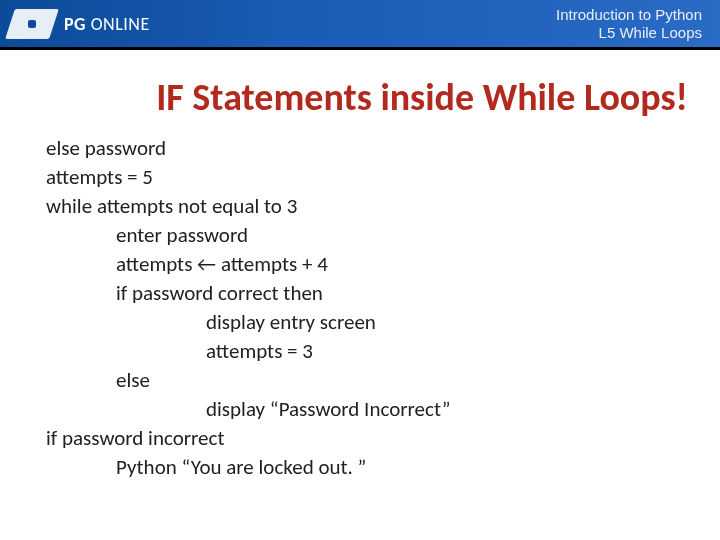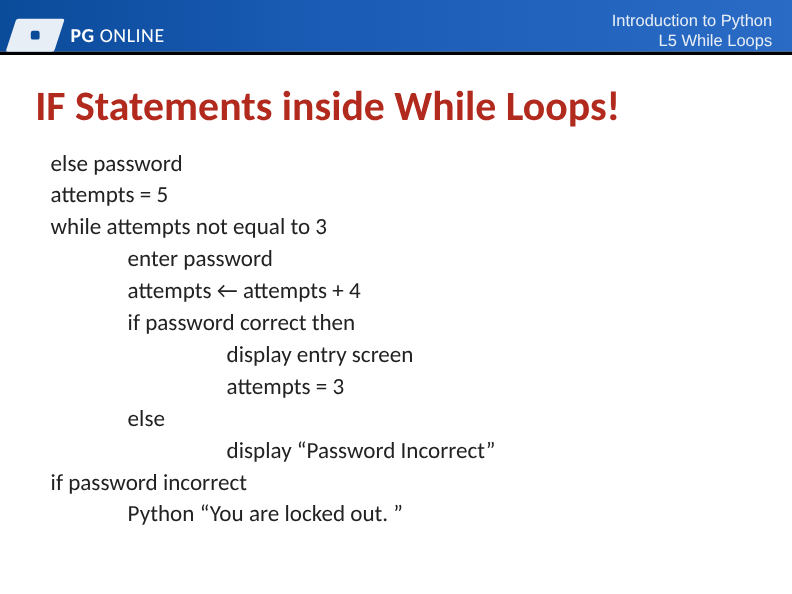--- a/index.html
+++ b/index.html
@@ -7,21 +7,21 @@
     width: 720px;
     height: 540px;
     font-family: Calibri, "Segoe UI", Arial, sans-serif;
     background: #fff;
     overflow: hidden;
   }
   .header {
     height: 50px;
     background: linear-gradient(to right, #0a4b9a 0%, #1a5bb5 40%, #2a6bc5 100%);
     display: flex;
-    align-items: flex-end;
+    align-items: center;
     justify-content: space-between;
     padding: 0 18px 0 10px;
     border-bottom: 3px solid #000;
   }
   .logo-group {
     display: flex;
     align-items: center;
     gap: 10px;
   }
   .logo-mark {
@@ -57,20 +57,21 @@
   }
   .content {
     padding: 24px 32px 0 32px;
   }
   h1 {
     font-family: Calibri, "Segoe UI", Arial, sans-serif;
     color: #b12a1d;
     font-weight: 700;
     font-size: 38px;
     margin-bottom: 14px;
+    text-align: right;
   }
   .code {
     font-family: Calibri, "Segoe UI", Arial, sans-serif;
     font-size: 21px;
     color: #222;
     line-height: 1.38;
     padding-left: 14px;
   }
   .code .line { white-space: pre; }
   .i1 { padding-left: 70px; }

